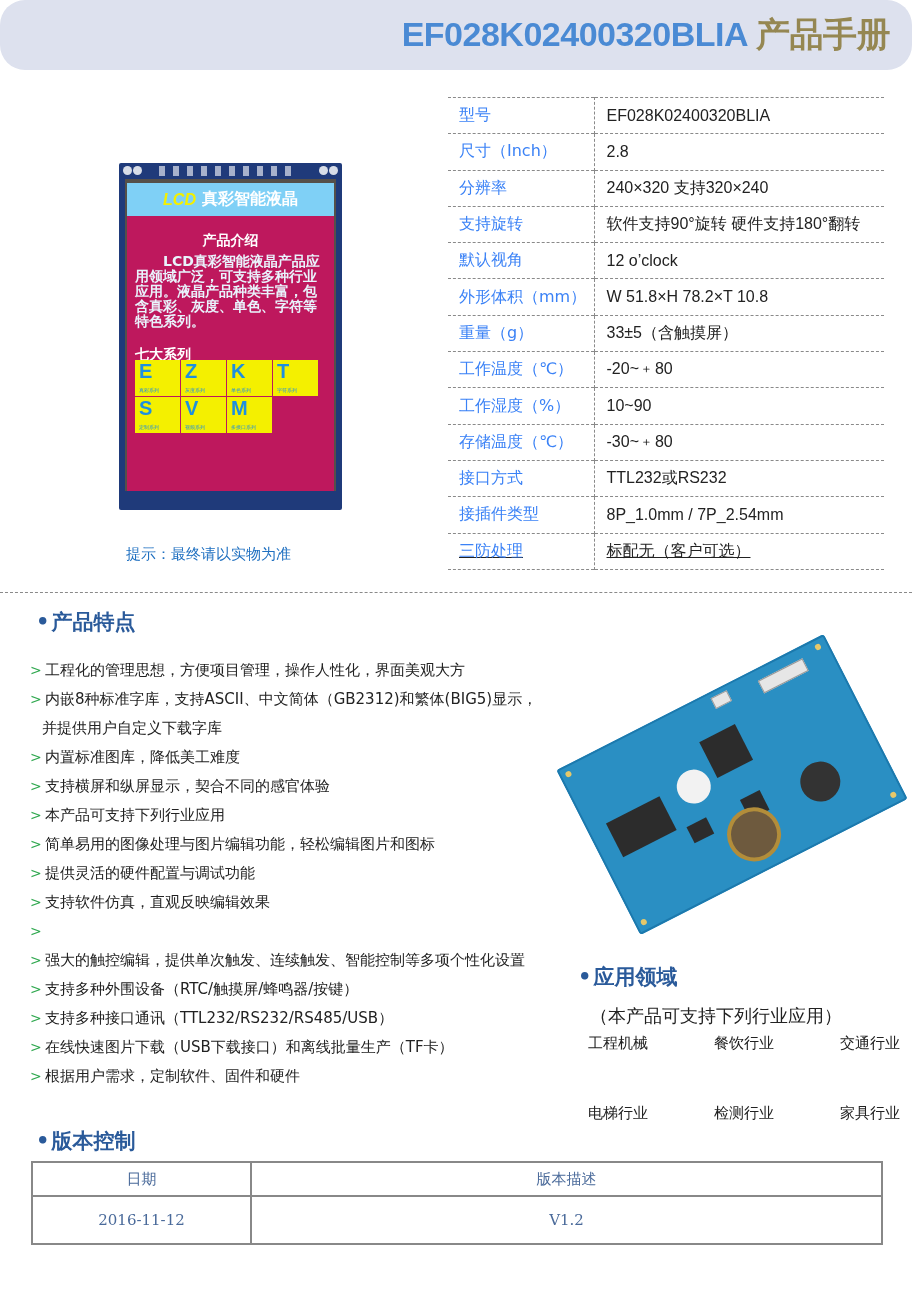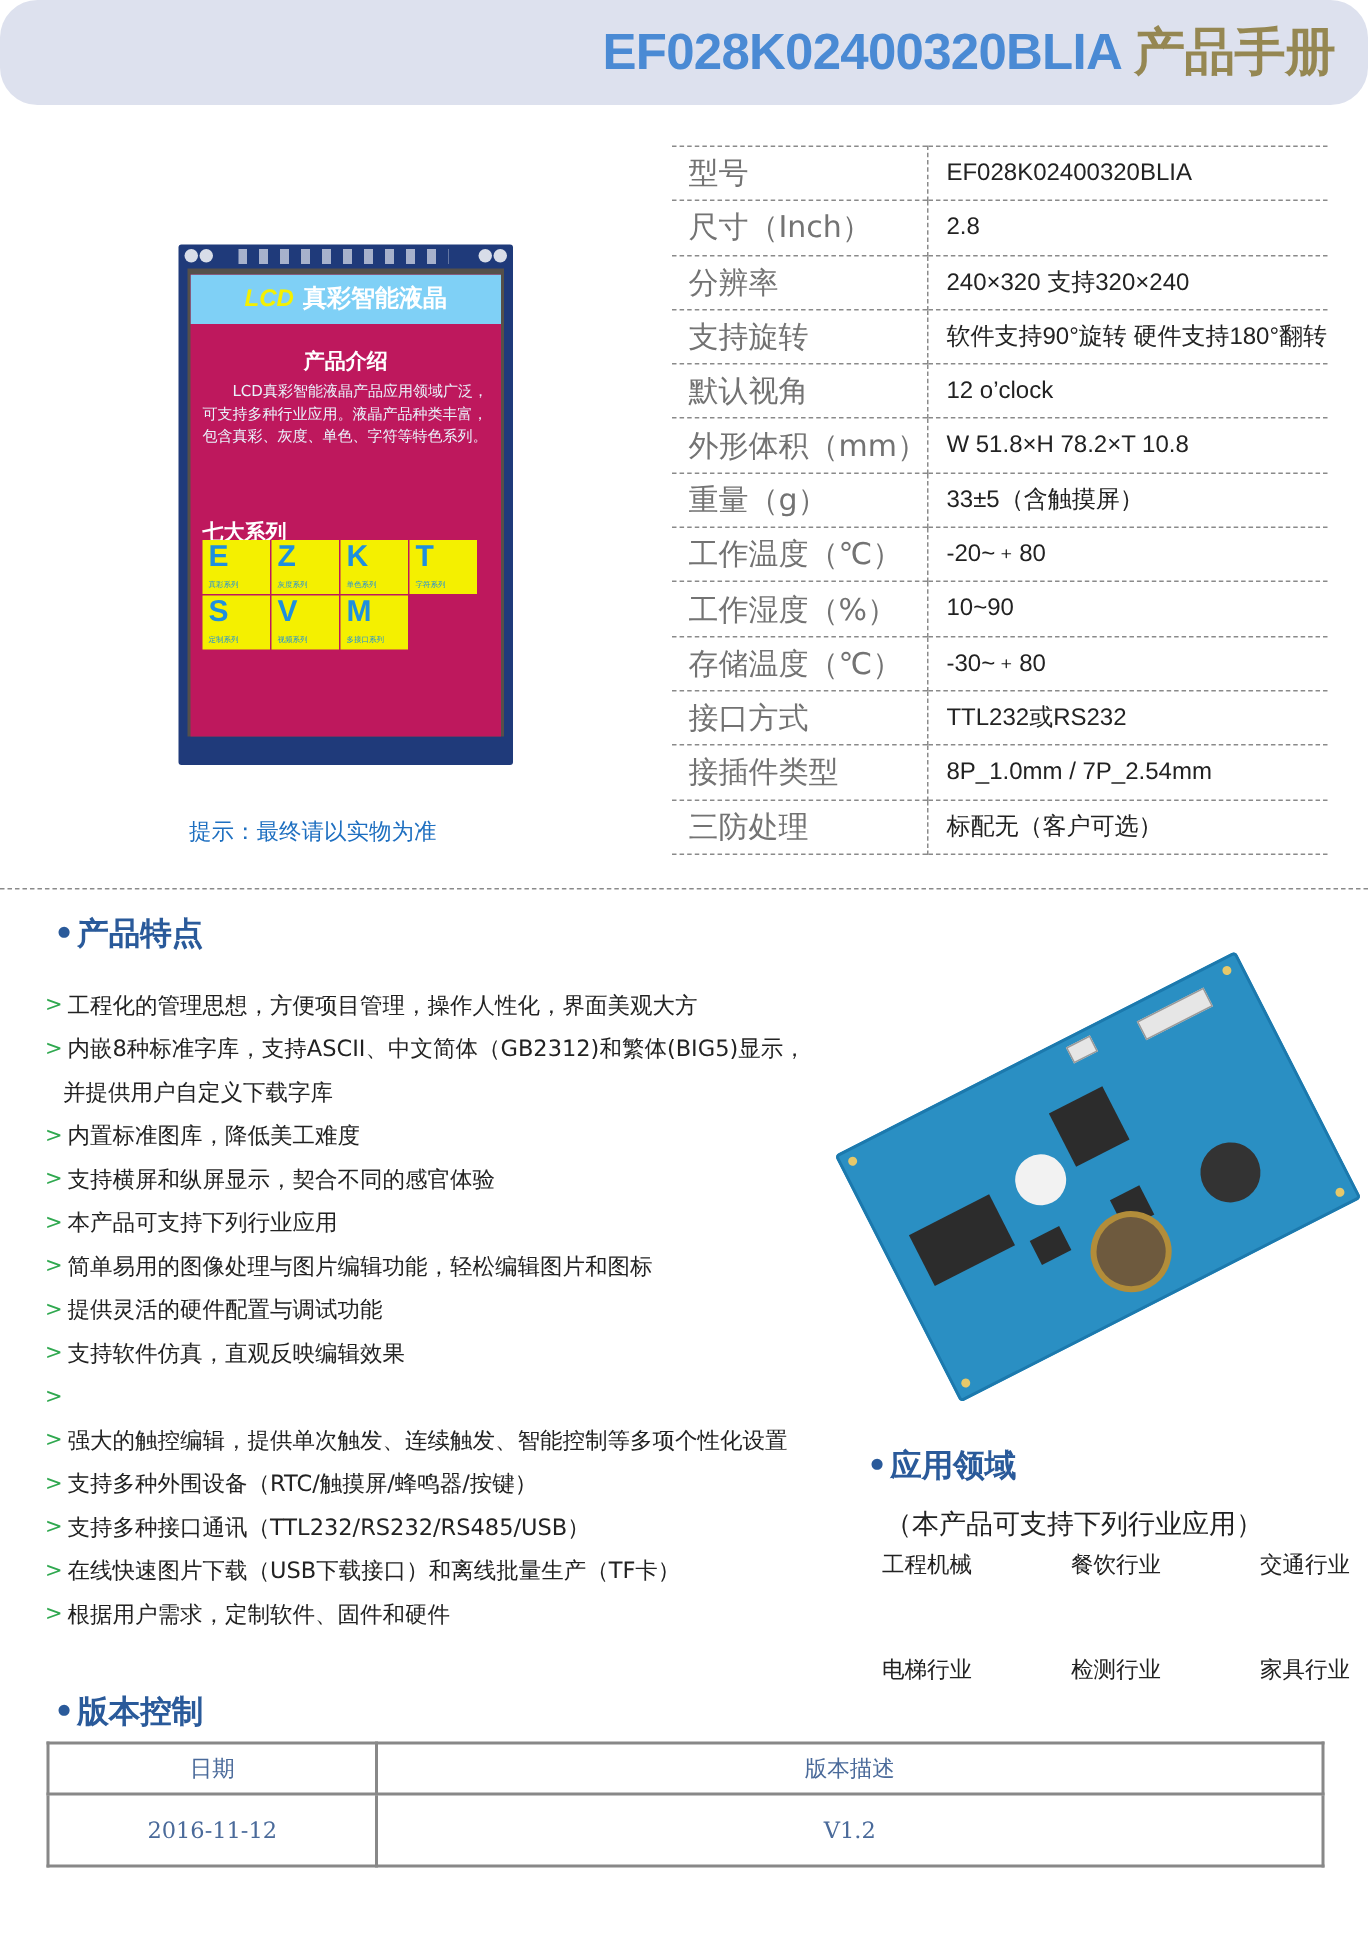--- a/index.html
+++ b/index.html
@@ -14,33 +14,33 @@
     
     .lcd-board { position: absolute; left: 119px; top: 163px; width: 223px; height: 347px; background: #1f3a7a; border-radius: 2px; }
     .lcd-board .pins { position: absolute; top: 3px; left: 40px; width: 140px; height: 10px;
       background: repeating-linear-gradient(90deg, #c9cfe0 0 6px, transparent 6px 14px); opacity: .8; }
     .lcd-board .hole { position: absolute; width: 9px; height: 9px; border-radius: 50%; background: #d8dde8; }
     .lcd-frame { position: absolute; left: 6px; top: 16px; width: 211px; height: 312px; background: #55504a; }
     .lcd-screen { position: absolute; left: 8px; top: 20px; width: 207px; height: 308px; background: #be185d; overflow: hidden; }
     .lcd-banner { height: 33px; background: #7fd0f6; display: flex; align-items: center; justify-content: center; font-weight: bold; font-size: 16px; color: #fff; }
     .lcd-banner .lcd-word { color: #f4f000; font-style: italic; margin-right: 6px; font-family: "Liberation Sans", sans-serif; }
     .lcd-h { color: #fff; font-weight: bold; font-size: 14px; padding: 16px 8px 2px 8px; text-align: center; }
-    .lcd-p { color: #e9f3fc; font-size: 10px; line-height: 15px; padding: 2px 8px 0 8px; text-indent: 2em; }
+    .lcd-p { color: #e9f3fc; font-size: 14px; line-height: 15px; padding: 2px 8px 0 8px; text-indent: 2em; font-weight: bold; }
     .series-grid { position: absolute; left: 8px; top: 177px; width: 180px; display: grid; grid-template-columns: repeat(4, 45px); grid-auto-rows: 36px; gap: 1px; }
     .series-cell { background: #f4f000; position: relative; }
     .series-letter { position: absolute; left: 4px; top: 0px; font-size: 20px; font-weight: bold; color: #1e8fdf; font-family: "Liberation Sans", sans-serif; }
     .series-sub { position: absolute; left: 4px; bottom: 3px; font-size: 5px; color: #1e8fdf; white-space: nowrap; }
 
     .image-caption { position: absolute; left: 126px; top: 545px; font-size: 15px; color: #1e6fc0; }
 
     
     .spec-table { position: absolute; left: 448px; top: 97px; width: 436px; border-collapse: collapse; }
     .spec-row { height: 36.3px; border-top: 1px dashed #8a8a8a; }
-    .spec-row:last-child { border-bottom: 1px dashed #8a8a8a; }
-    .spec-label { width: 146px; padding-left: 11px; font-size: 20px; color: #737373; border-right: 1px dashed #8a8a8a; white-space: nowrap; }
+    .spec-row:last-child { border-bottom: 1px dashed #8a8a8a; text-decoration: underline; }
+    .spec-label { width: 146px; padding-left: 11px; font-size: 16px; color: #3b82f6; border-right: 1px dashed #8a8a8a; white-space: nowrap; }
     .spec-value { padding-left: 12px; font-size: 16px; color: #222; white-space: nowrap; font-family: "Liberation Sans", sans-serif; }
 
     .divider { position: absolute; left: 0; top: 592px; width: 912px; border-top: 1px dashed #8a8a8a; }
 
     .section-title { position: absolute; font-size: 21px; font-weight: bold; color: #2a5a9a; }
     .section-title .dot { margin-right: 2px; }
 
     .features { position: absolute; left: 30px; top: 656px; width: 540px; list-style: none; }
     .feature { font-size: 15px; line-height: 29px; color: #222; white-space: nowrap; display: flex; }
     .feature .arrow { color: #2fa84f; width: 15px; flex: none; font-size: 14px; }

